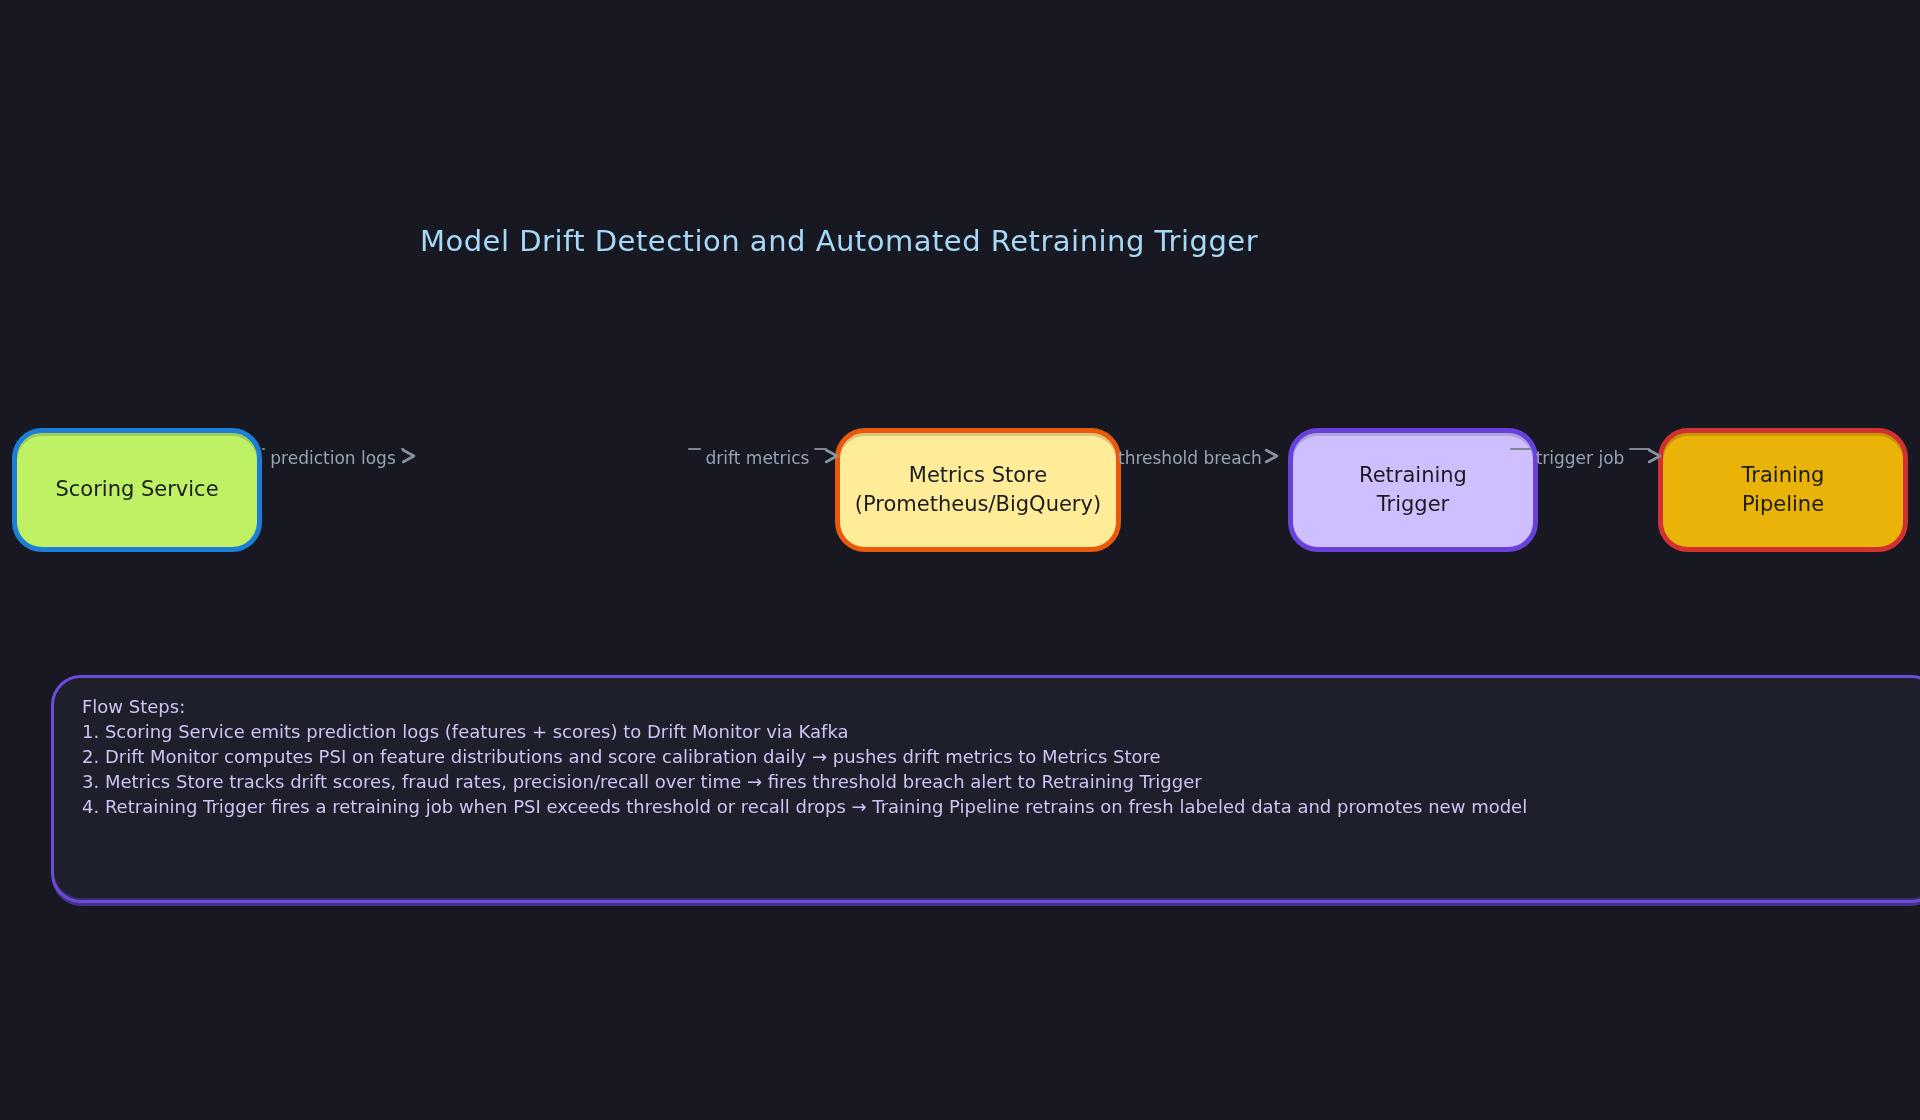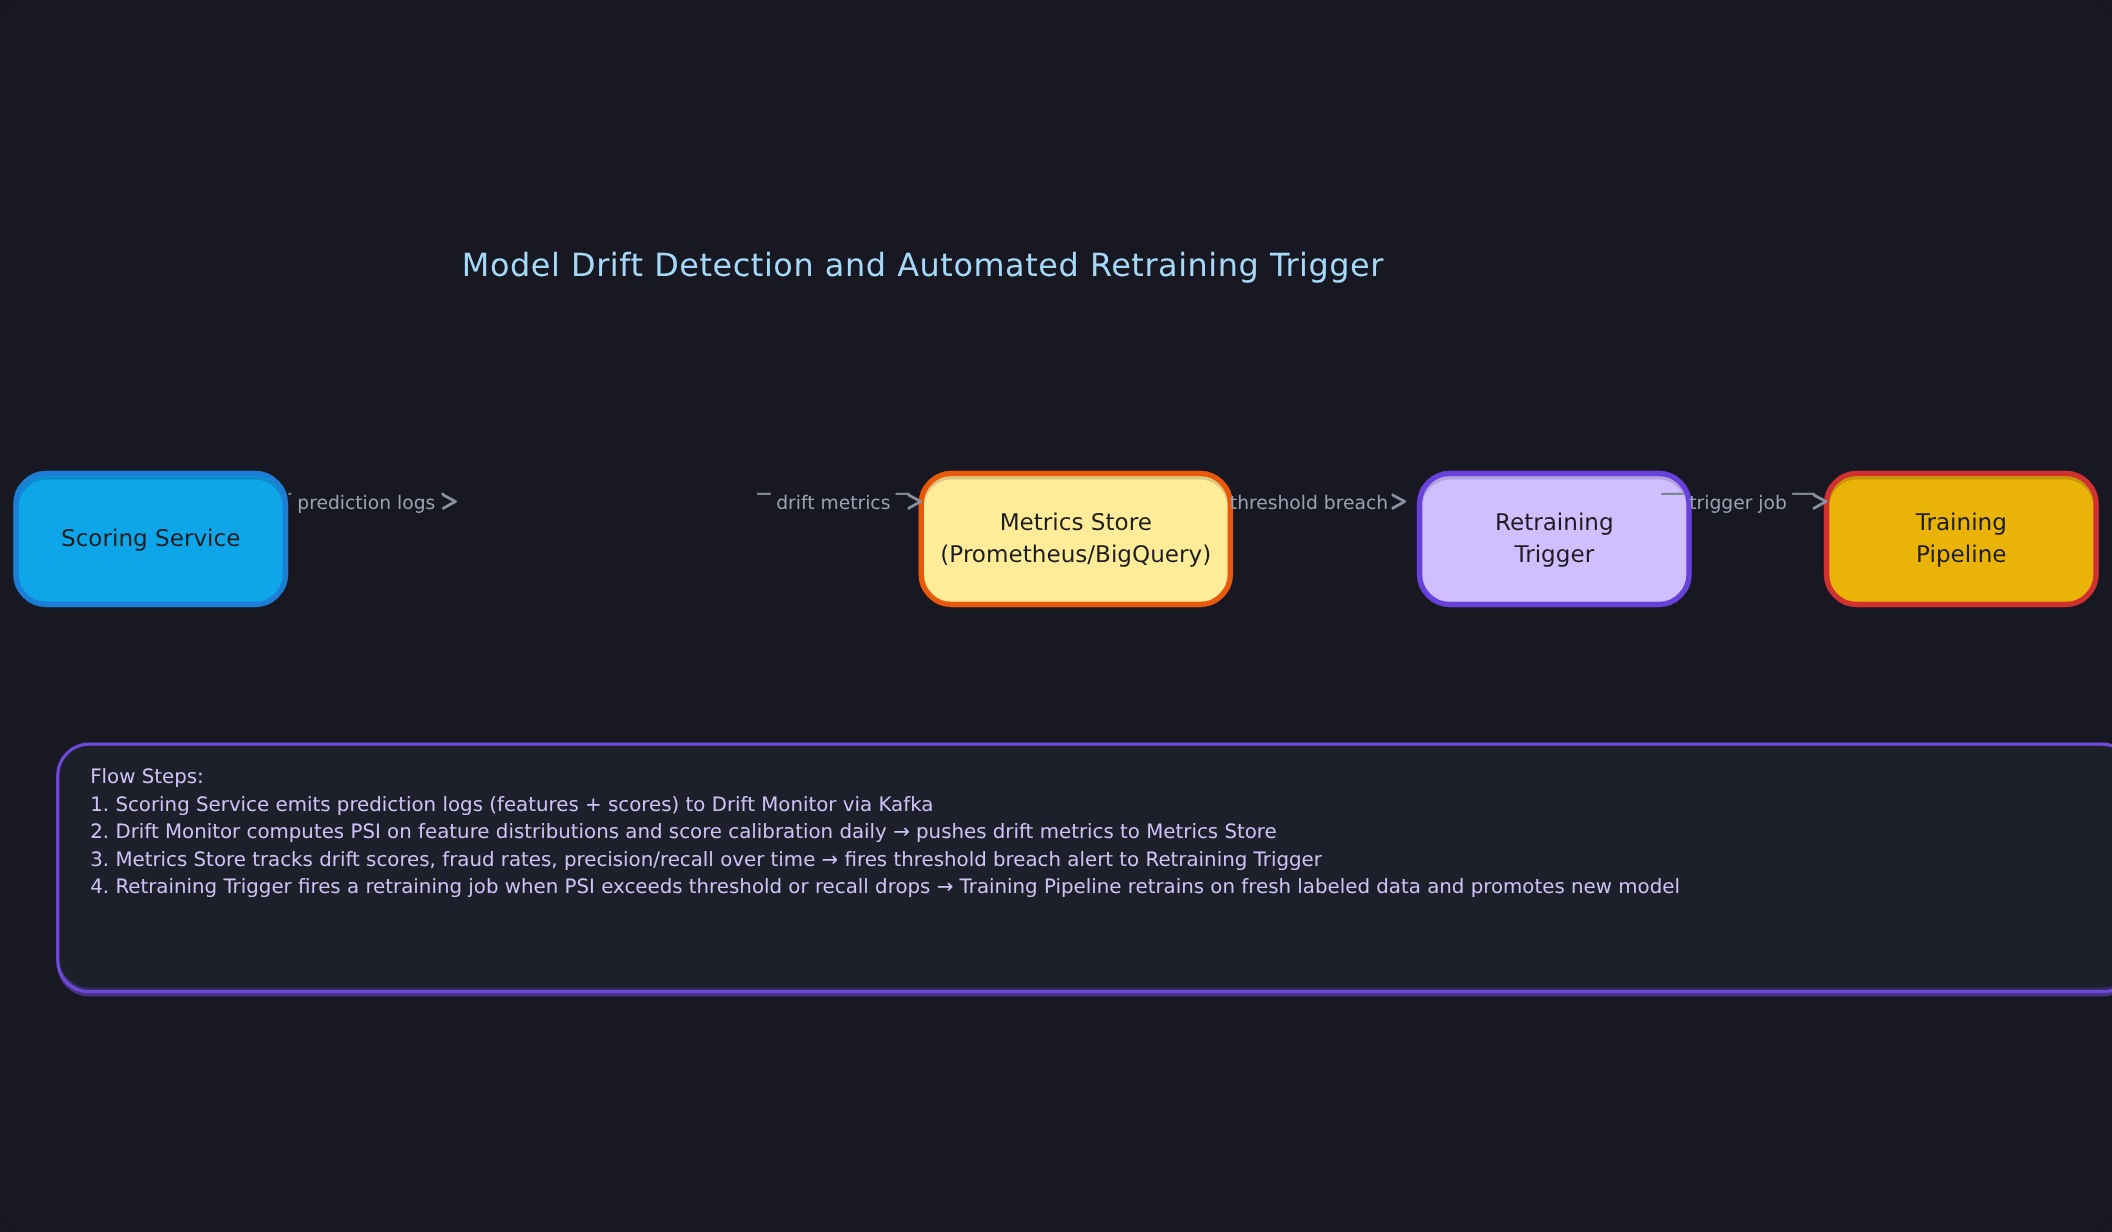--- a/index.html
+++ b/index.html
@@ -41,21 +41,21 @@
     display: flex;
     align-items: center;
     justify-content: center;
     text-align: center;
     color: #1b1c20;
     font-size: 21px;
     line-height: 1.4;
     white-space: pre-line;
     box-shadow: inset 0 3px 0 rgba(0,0,0,0.15);
   }
-  #node-1 { left: 12px;   width: 250px; background: #0ea5e9; border-color: #1c7ed6; }
+  #node-1 { left: 12px;   width: 250px; background: #bef264; border-color: #1c7ed6; }
   #node-2 { left: 412px;  width: 276px; background: #b2f2bb; border-color: #2f9e44; }
   #node-3 { left: 835px;  width: 286px; background: #ffec99; border-color: #e8590c; }
   #node-4 { left: 1260px; width: 250px; background: #d0bfff; border-color: #6741d9; margin-left: 28px; }
   #node-5 { left: 1658px; width: 250px; background: #eab308; border-color: #d23131; }
 
   
   .edge {
     position: absolute;
     top: 448px;
     height: 36px;

